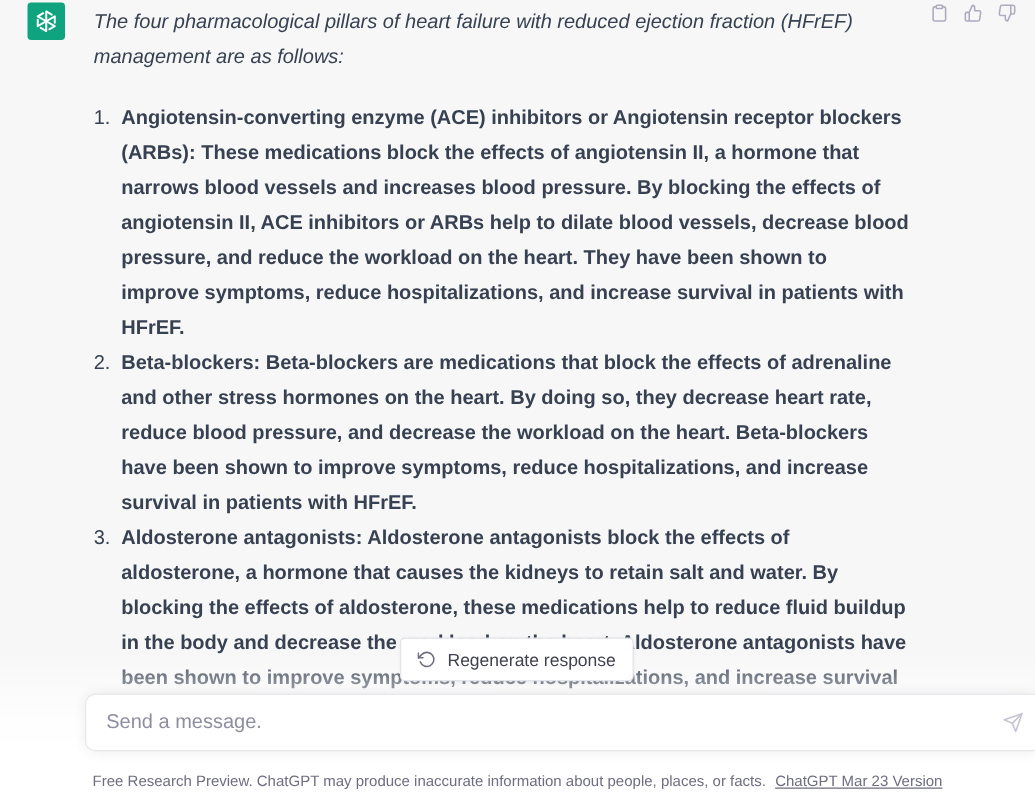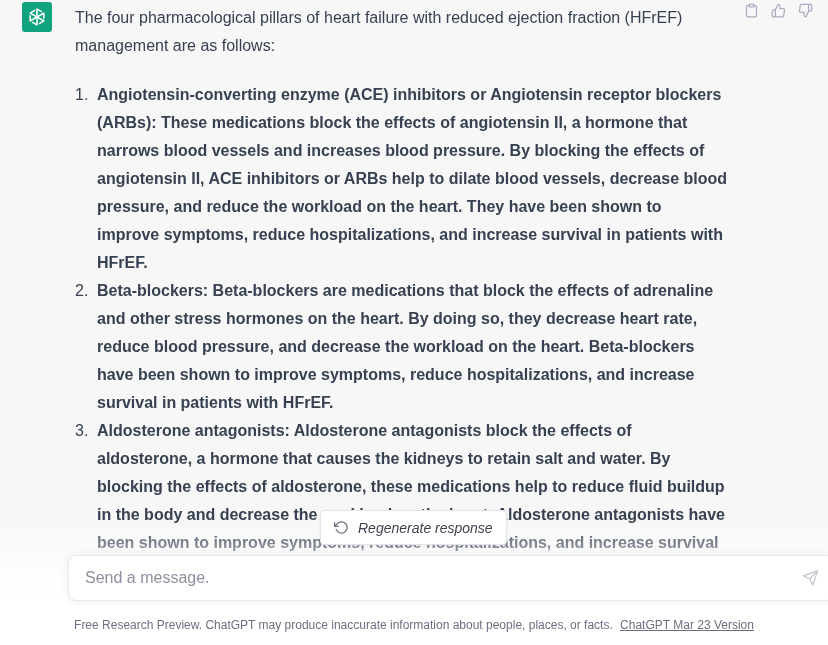--- a/index.html
+++ b/index.html
@@ -15,21 +15,21 @@
   .avatar{
     position:absolute;left:22px;top:2px;
     width:30px;height:30px;border-radius:3px;
     background:#10a37f;
     display:flex;align-items:center;justify-content:center;
   }
   .msg-body{
     position:absolute;left:75px;top:4px;width:653px;
     font-size:16px;line-height:28px;
   }
-  .msg-body p{margin:0 0 21px 0;}
+  .msg-body p{margin:0 0 21px 0;font-style:italic;}
   .msg-body ol{list-style:none;margin:0;padding:0;}
   .msg-body li{display:flex;margin:0;}
   .msg-body li .num{flex:0 0 22px;}
   .msg-body li .txt{flex:1;font-weight:bold;}
   
   .msg-actions{
     position:absolute;top:3px;right:15px;
     display:flex;gap:12px;
   }
   .icon-btn{
@@ -39,21 +39,20 @@
   
   .regen{
     position:absolute;top:510px;left:320px;z-index:10;
     height:35px;padding:0 13px;
     display:flex;align-items:center;gap:9px;
     background:#ffffff;
     border:1px solid #e3e3ea;border-radius:4px;
     box-shadow:0 1px 3px rgba(0,0,0,0.06);
     font-family:inherit;font-size:14px;color:#40414f;
     cursor:pointer;
-    font-style:italic;
   }
   .regen svg{color:#6e6e80;}
   
   .fade{
     position:absolute;left:0;right:0;bottom:0;height:125px;z-index:5;
     background:linear-gradient(180deg, rgba(255,255,255,0) 0%, rgba(255,255,255,0.85) 45%, #ffffff 65%);
     pointer-events:none;
   }
   
   .composer{

